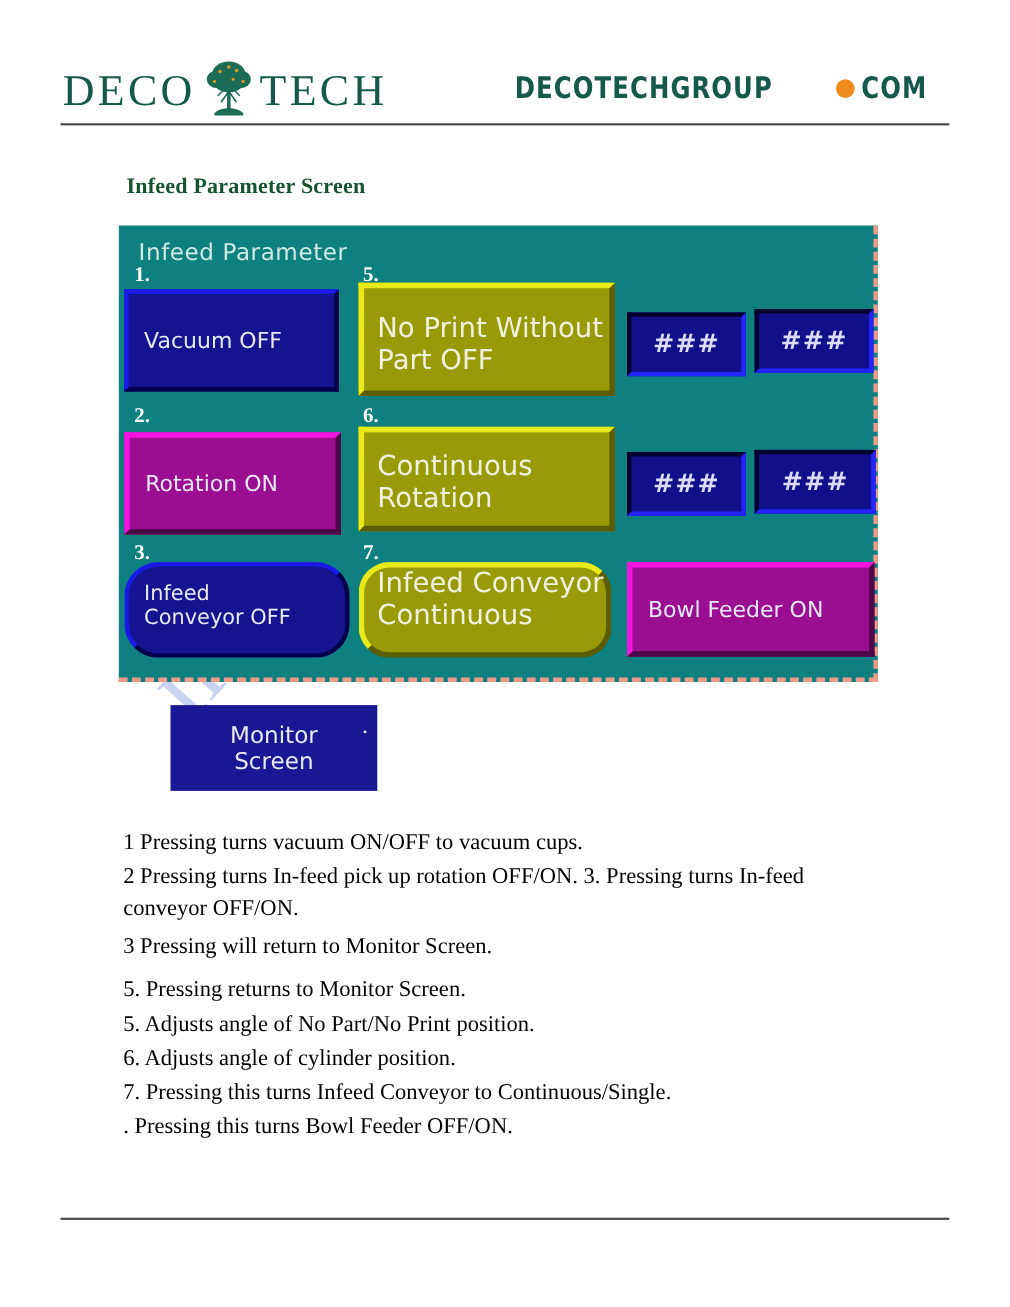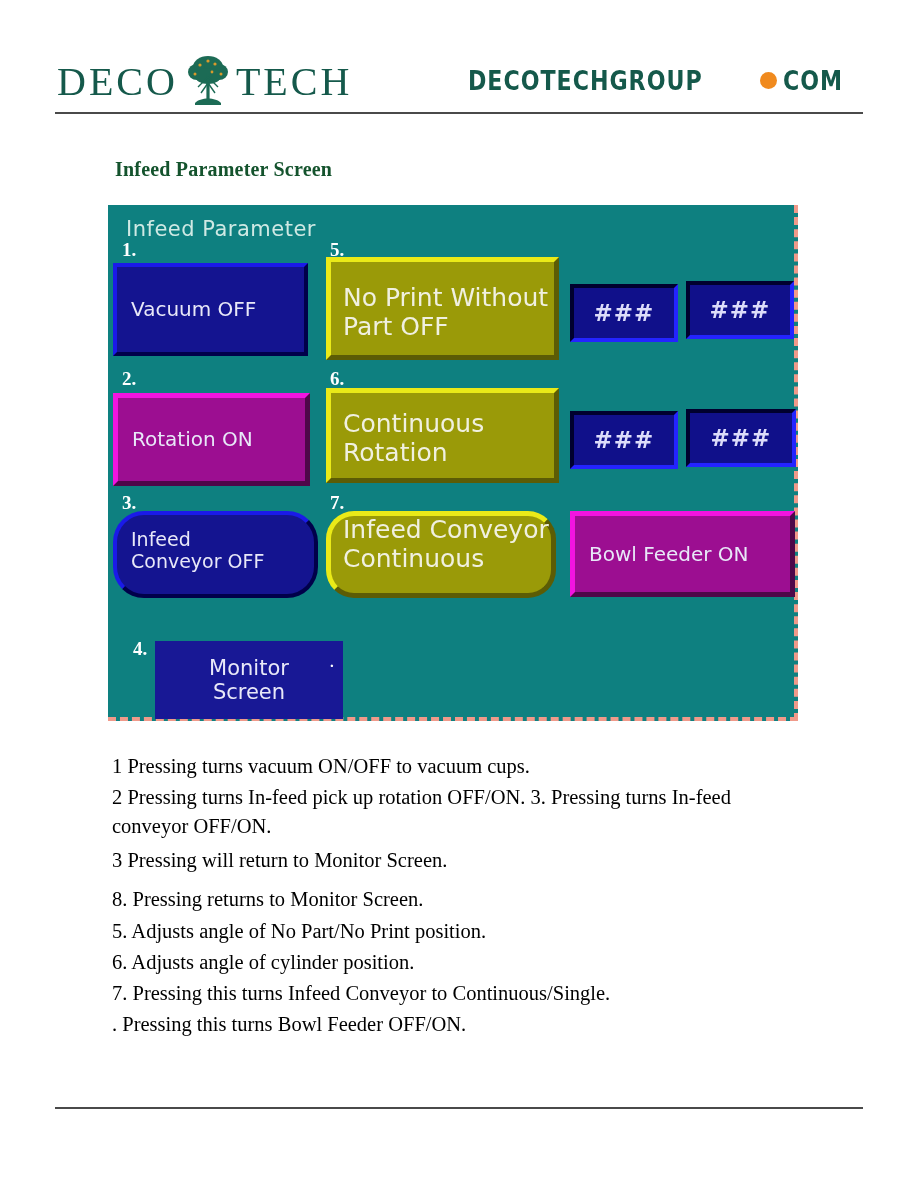--- a/index.html
+++ b/index.html
@@ -113,21 +113,21 @@
     color: #14532d;
     letter-spacing: 0.2px;
   }
 
   
   .hmi-panel {
     position: absolute;
     left: 108px;
     top: 205px;
     width: 690px;
-    height: 516px;
+    height: 415px;
     background: #0e8080;
     border-right: 4px dashed #f09a8a;
     border-bottom: 4px dashed #f09a8a;
     z-index: 8;
   }
   .hmi-title {
     position: absolute;
     left: 18px;
     top: 12px;
     font-family: "DejaVu Sans", sans-serif;
@@ -352,21 +352,21 @@
 
   <div class="watermark">
     <span class="wm-text">manualslib.com</span>
   </div>
 
   <div class="notes">
     <p>1  Pressing turns vacuum ON/OFF to vacuum cups.</p>
     <p class="grp2">2  Pressing turns In-feed pick up rotation OFF/ON. 3. Pressing turns In-feed</p>
     <p class="blk2">conveyor OFF/ON.</p>
     <p style="margin-bottom:10px;">3  Pressing will return to Monitor Screen.</p>
-    <p>8. Pressing returns to Monitor Screen.</p>
+    <p>5. Pressing returns to Monitor Screen.</p>
     <p>5. Adjusts angle of No Part/No Print position.</p>
     <p>6. Adjusts angle of cylinder position.</p>
     <p>7. Pressing this turns Infeed Conveyor to Continuous/Single.</p>
     <p>  . Pressing this turns Bowl Feeder OFF/ON.</p>
   </div>
 
   <div class="footer-rule"></div>
 
 </div>
 

